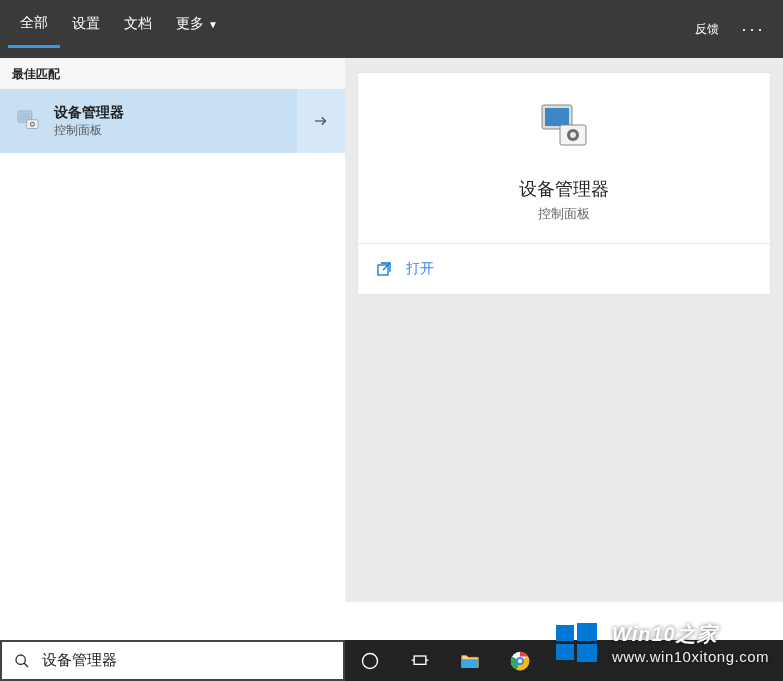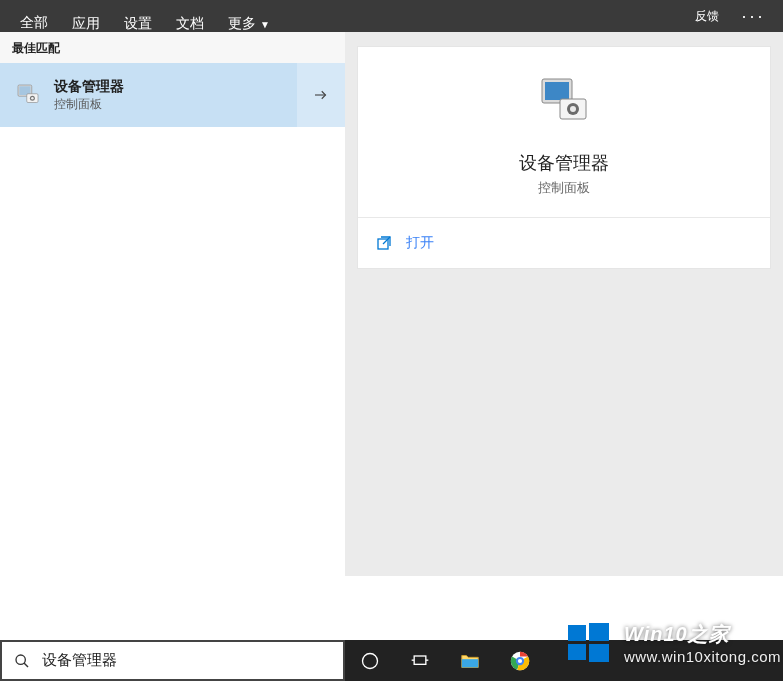--- a/index.html
+++ b/index.html
@@ -1,19 +1,19 @@
 <!DOCTYPE html>
 <html><head>
 <meta charset="utf-8">
 <style>
   * { margin:0; padding:0; box-sizing:border-box; font-family:"Microsoft YaHei","Segoe UI",sans-serif; }
   body { width:783px; height:681px; background:#fff; position:relative; overflow:hidden; }
 
   
-  .tabbar { height:32px; background:#3a3a3a; display:flex; align-items:stretch; padding:0 8px; }
+  .tabbar { height:58px; background:#3a3a3a; display:flex; align-items:stretch; padding:0 8px; }
   .tab { color:#fff; font-size:14px; padding:0 12px; display:flex; align-items:center; cursor:pointer; height:48px; }
   .tab.active { border-bottom:3px solid #349ce3; font-weight:500; }
   .tab .chev { margin-left:4px; font-size:10px; }
   .tabbar-spacer { flex:1; }
   .feedback { color:#fff; font-size:12px; padding:0 12px; display:flex; align-items:center; cursor:pointer; }
   .more-dots { color:#fff; font-size:18px; padding:0 10px; display:flex; align-items:center; cursor:pointer; letter-spacing:2px; }
 
   
   .content { display:flex; height:544px; }
   .left { width:345px; background:#fff; display:flex; flex-direction:column; }
@@ -38,36 +38,33 @@
   
   .searchbar { position:absolute; left:0; bottom:0; width:345px; height:41px; background:#fff; border:2px solid #444; display:flex; align-items:center; padding:0 12px; }
   .searchbar svg { stroke:#333; }
   .searchbar input { border:none; outline:none; font-size:15px; margin-left:12px; flex:1; color:#222; background:transparent; }
 
   
   .taskbar { position:absolute; left:345px; bottom:0; right:0; height:41px; background:#222; display:flex; align-items:center; }
   .tb-btn { width:50px; height:41px; display:flex; align-items:center; justify-content:center; cursor:pointer; }
 
   
-  .watermark { position:absolute; right:2px; bottom:14px; display:flex; align-items:center; z-index:5; pointer-events:none; }
+  .watermark { position:absolute; right:14px; bottom:14px; display:flex; align-items:center; z-index:5; pointer-events:none; }
   .wm-logo { width:52px; height:48px; margin-right:10px; }
   .wm-text .t1 { color:#fff; font-size:20px; font-style:italic; font-weight:600; letter-spacing:1px; text-shadow:0 0 4px rgba(0,0,0,.6); }
   .wm-text .t2 { color:#eee; font-size:15px; letter-spacing:.5px; text-shadow:0 0 3px rgba(0,0,0,.6); }
 
   @keyframes blink { 50% { opacity:0; } }
 </style>
 </head>
 <body>
 
 <div class="tabbar">
   <div class="tab active">
       <span>全部</span>
-    </div>
-  <div class="tab">
-      <span>应用</span>
     </div>
   <div class="tab">
       <span>设置</span>
     </div>
   <div class="tab">
       <span>文档</span>
     </div>
   <div class="tab">
     <span>更多</span>
     <span class="chev">▼</span>

